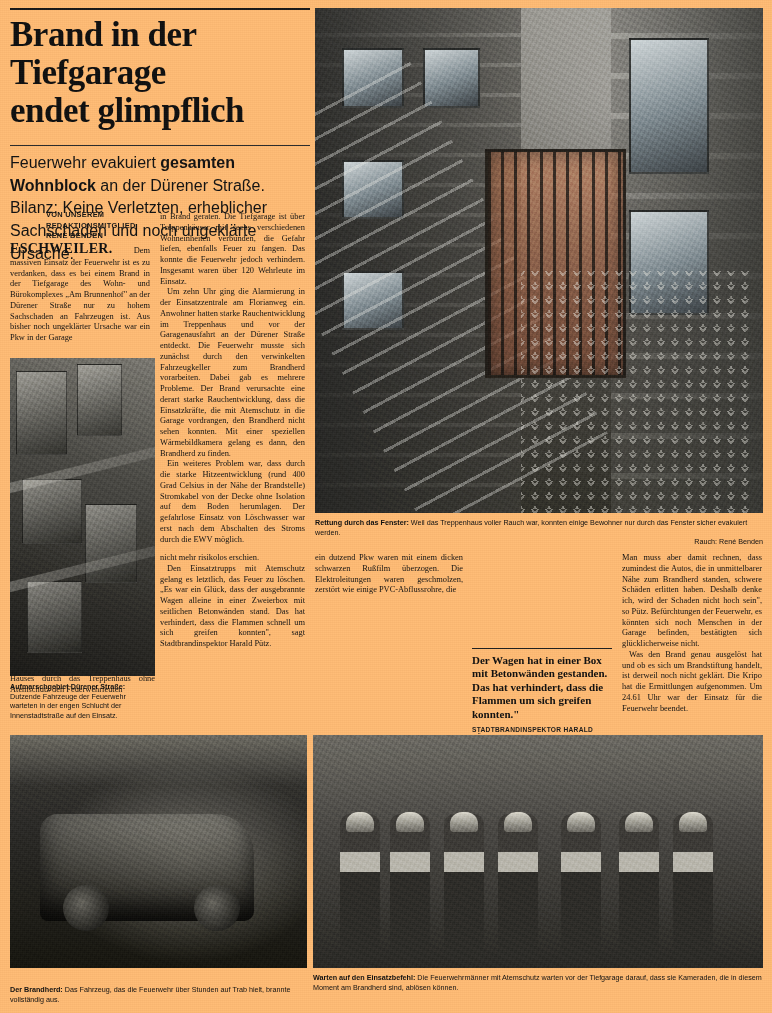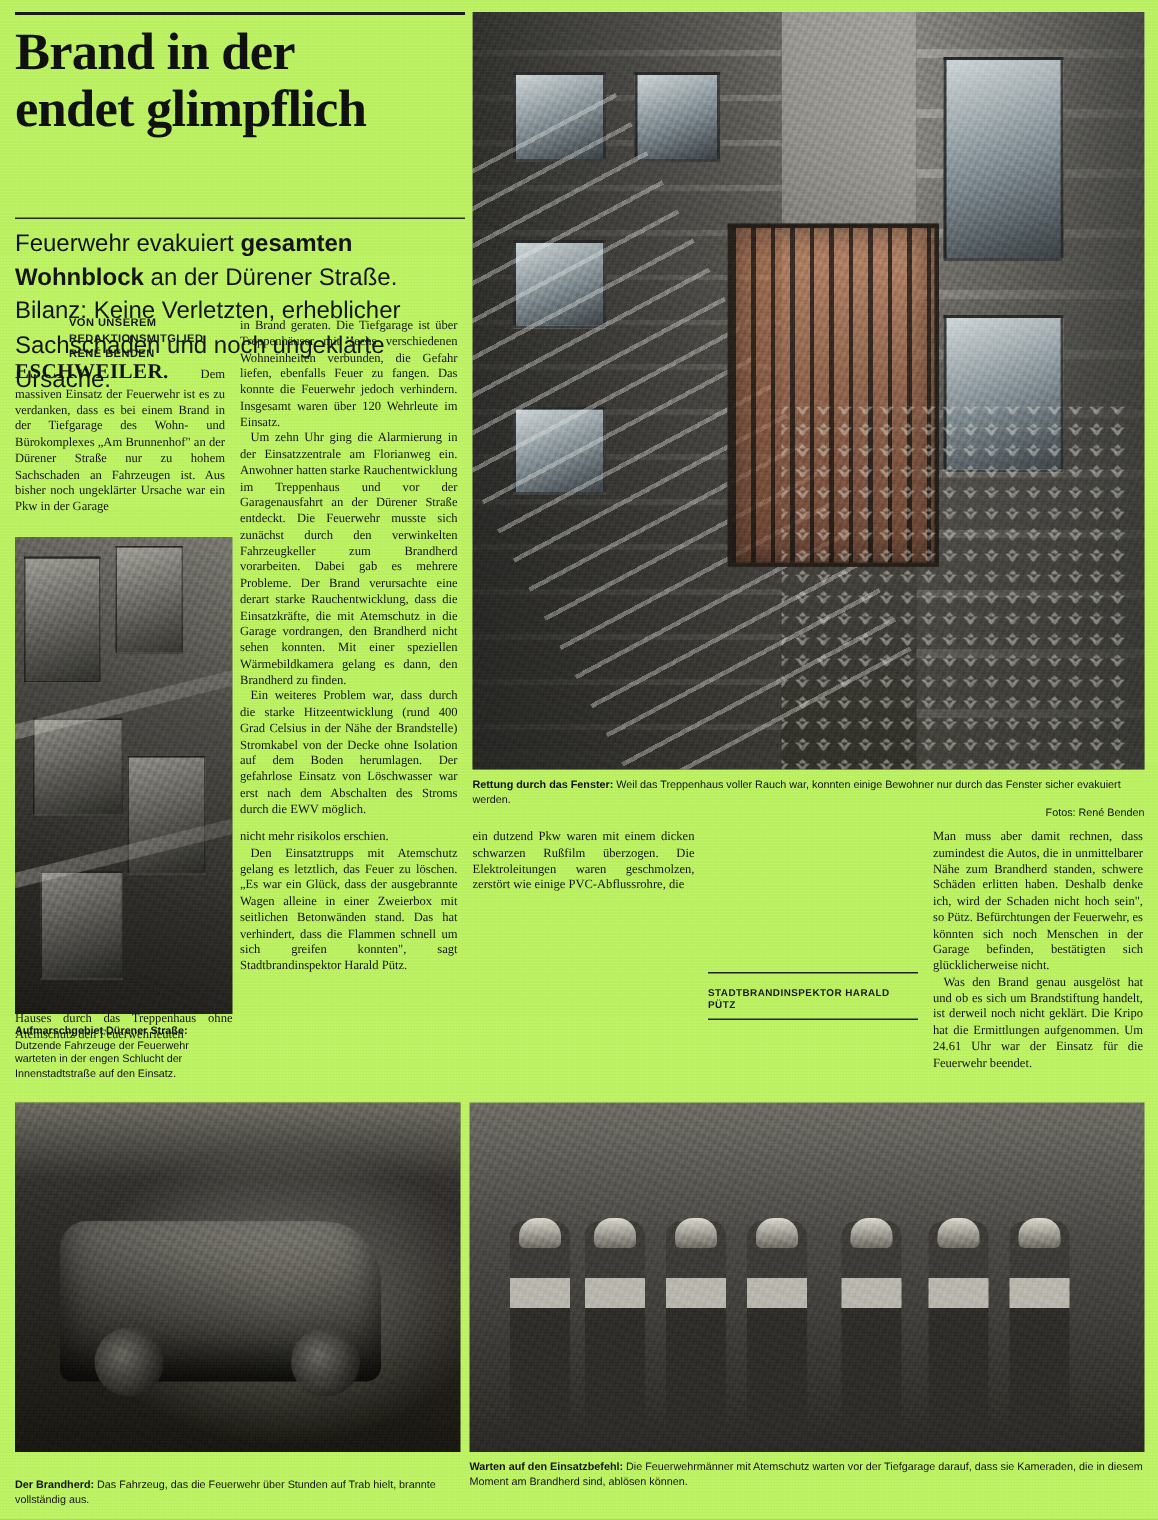--- a/index.html
+++ b/index.html
@@ -7,21 +7,21 @@
     padding: 0;
     background: #b9b6ae;
   }
   body {
     font-family: "Liberation Serif", serif;
   }
   .page {
     position: relative;
     width: 772px;
     height: 1013px;
-    background: #bef264;
+    background: #fdba74;
     overflow: hidden;
     filter: contrast(1.02);
   }
   
   .page:before {
     content: "";
     position: absolute;
     inset: 0;
     background:
       repeating-linear-gradient(0deg, rgba(0,0,0,0.035) 0px, rgba(0,0,0,0.035) 1px, rgba(255,255,255,0.03) 1px, rgba(255,255,255,0.03) 2px),
@@ -292,20 +292,21 @@
 </style>
 </head>
 <body>
 
 <div class="page">
 
   <div class="rule-top"></div>
 
   <div class="headline">
     <span class="l">Brand in der</span>
+    <span class="l">Tiefgarage</span>
     <span class="l">endet glimpflich</span>
   </div>
 
   <div class="rule-sub"></div>
 
   <div class="subhead">
     <span>Feuerwehr evakuiert </span><b>gesamten Wohnblock</b><span> an der Dürener Straße. Bilanz: Keine Verletzten, erheblicher Sachschaden und noch ungeklärte Ursache.</span>
   </div>
 
   <div class="byline">
@@ -331,20 +332,21 @@
   <div class="col c4">
     <p class="first">nicht mehr risikolos erschien.</p>
     <p>Den Einsatztrupps mit Atemschutz gelang es letztlich, das Feuer zu löschen. „Es war ein Glück, dass der ausgebrannte Wagen alleine in einer Zweierbox mit seitlichen Betonwänden stand. Das hat verhindert, dass die Flammen schnell um sich greifen konnten", sagt Stadtbrandinspektor Harald Pütz.</p>
   </div>
 
   <div class="col c5">
     <p class="first">ein dutzend Pkw waren mit einem dicken schwarzen Rußfilm überzogen. Die Elektroleitungen waren geschmolzen, zerstört wie einige PVC-Abflussrohre, die</p>
   </div>
 
   <div class="pullquote">
+    <div>Der Wagen hat in einer Box mit Betonwänden gestanden. Das hat verhindert, dass die Flammen um sich greifen konnten."</div>
     <div class="attr">Stadtbrandinspektor Harald Pütz</div>
   </div>
 
   <div class="col c7">
     <p class="first">Man muss aber damit rechnen, dass zumindest die Autos, die in unmittelbarer Nähe zum Brandherd standen, schwere Schäden erlitten haben. Deshalb denke ich, wird der Schaden nicht hoch sein", so Pütz. Befürchtungen der Feuerwehr, es könnten sich noch Menschen in der Garage befinden, bestätigten sich glücklicherweise nicht.</p>
     <p>Was den Brand genau ausgelöst hat und ob es sich um Brandstiftung handelt, ist derweil noch nicht geklärt. Die Kripo hat die Ermittlungen aufgenommen. Um 24.61 Uhr war der Einsatz für die Feuerwehr beendet.</p>
   </div>
 
   <div class="photo" id="photo-ladder">
     <div class="facade"></div>
@@ -357,21 +359,21 @@
     <div class="window" style="left:70%;top:40%;width:17%;height:20%;"></div>
     <div class="ladder"></div>
     <div class="cage">
         <div class="cagebars"></div>
       </div>
     <div class="boom"></div>
     <div class="noise"></div>
   </div>
   <div class="caption" id="cap-ladder">
     <b>Rettung durch das Fenster:</b><span> Weil das Treppenhaus voller Rauch war, konnten einige Bewohner nur durch das Fenster sicher evakuiert werden.</span>
-    <span class="credit">Fotos: René Benden</span>
+    <span class="credit">Rauch: René Benden</span>
   </div>
 
   <div class="photo" id="photo-aerial">
     <div class="blk" style="left:4%;top:4%;width:34%;height:26%;"></div>
     <div class="blk" style="left:46%;top:2%;width:30%;height:22%;"></div>
     <div class="blk" style="left:8%;top:38%;width:40%;height:20%;"></div>
     <div class="blk" style="left:52%;top:46%;width:34%;height:24%;"></div>
     <div class="blk" style="left:12%;top:70%;width:36%;height:22%;"></div>
     <div class="street" style="top:33%;"></div>
     <div class="street" style="top:64%;"></div>

